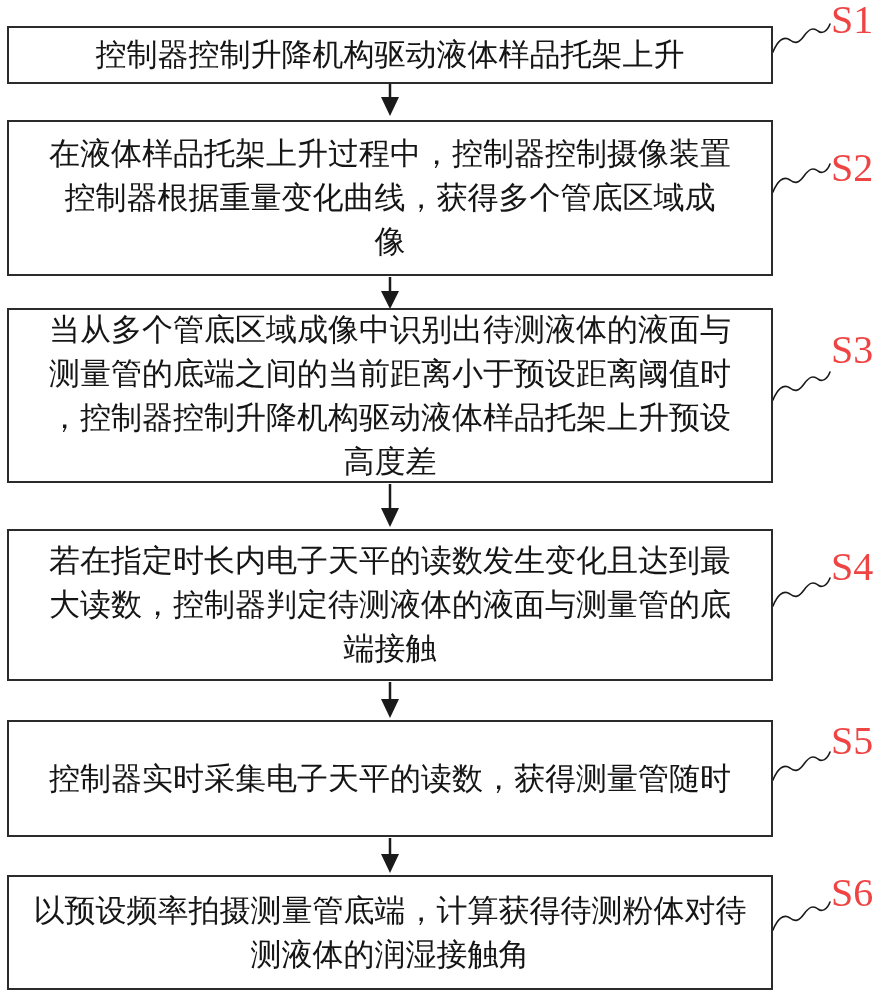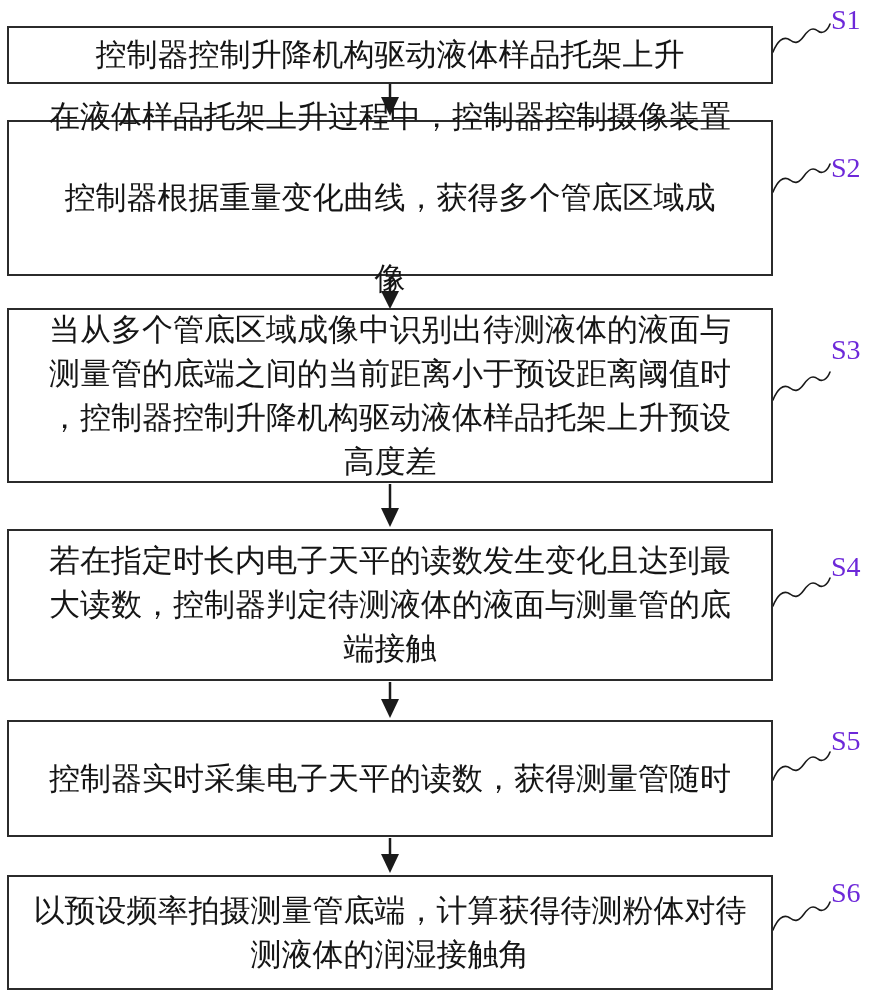--- a/index.html
+++ b/index.html
@@ -21,31 +21,31 @@
     padding:0 12px;
   }
   .box .line{
     text-align:center;
     font-size:31px;
     line-height:44px;
     color:#151515;
     white-space:nowrap;
   }
   .b1{top:26px;height:58px;}
-  .b2{top:120px;height:156px;gap:37px;}
+  .b2{top:120px;height:156px;}
   .b3{top:308px;height:175px;}
   .b4{top:529px;height:152px;}
   .b5{top:720px;height:117px;}
   .b6{top:875px;height:115px;}
   .slabel{
     position:absolute;
     left:831px;
-    font-size:28px;
+    font-size:40px;
     line-height:38px;
-    color:#6d28d9;
+    color:#ef4444;
     font-family:"Liberation Serif","DejaVu Serif",serif;
   }
   .s1{top:1px;}
   .s2{top:149px;}
   .s3{top:331px;}
   .s4{top:541px;margin-top:7px;}
   .s5{top:722px;}
   .s6{top:874px;}
   #overlay{
     position:absolute;left:0;top:0;width:877px;height:1000px;

